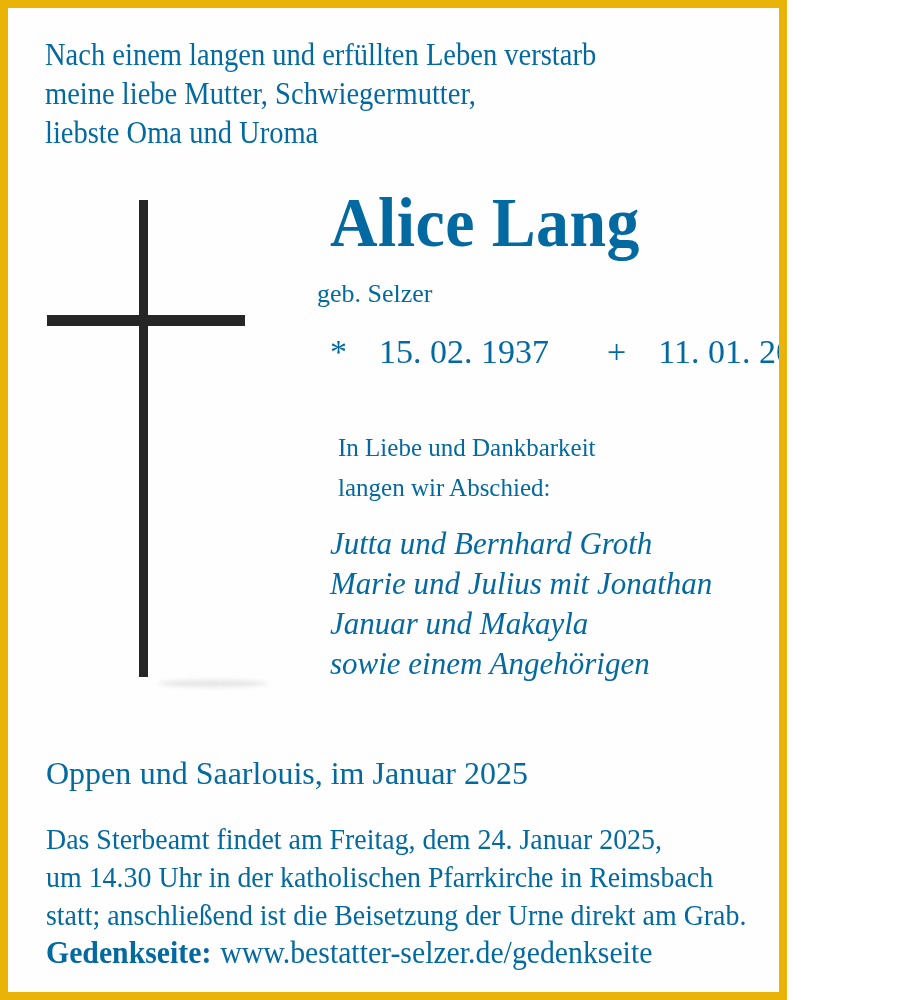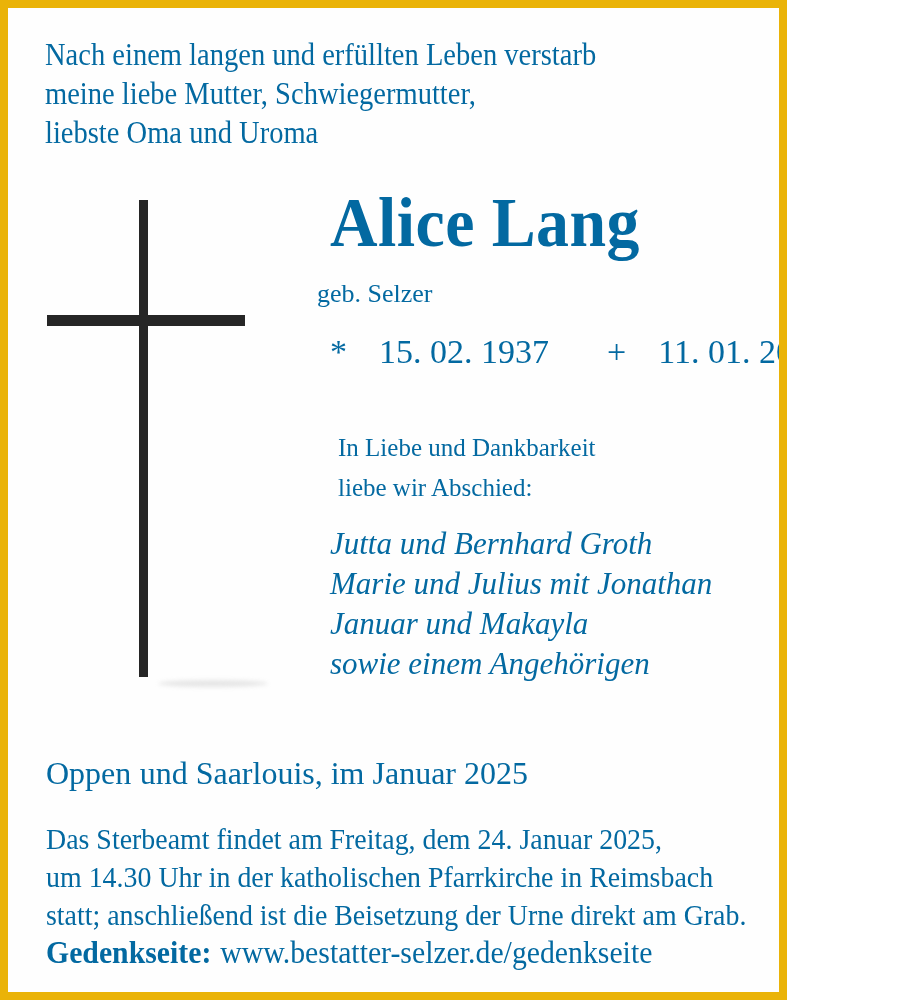--- a/index.html
+++ b/index.html
@@ -146,21 +146,21 @@
   <div class="abs deceased-name">Alice Lang</div>
 
   <div class="abs maiden-name">geb. Selzer</div>
 
   <div class="abs life-dates">
     <span>*</span><span class="date-gap">15. 02. 1937</span><span class="death-group">+</span><span class="date-gap">11. 01. 2026</span>
   </div>
 
   <div class="abs farewell">
     <div>In Liebe und Dankbarkeit</div>
-    <div>liebe wir Abschied:</div>
+    <div>langen wir Abschied:</div>
   </div>
 
   <div class="abs mourners">
     <div>Jutta und Bernhard Groth</div>
     <div>Marie und Julius mit Jonathan</div>
     <div>Januar und Makayla</div>
     <div>sowie einem Angehörigen</div>
   </div>
 
   <div class="abs place-line">

